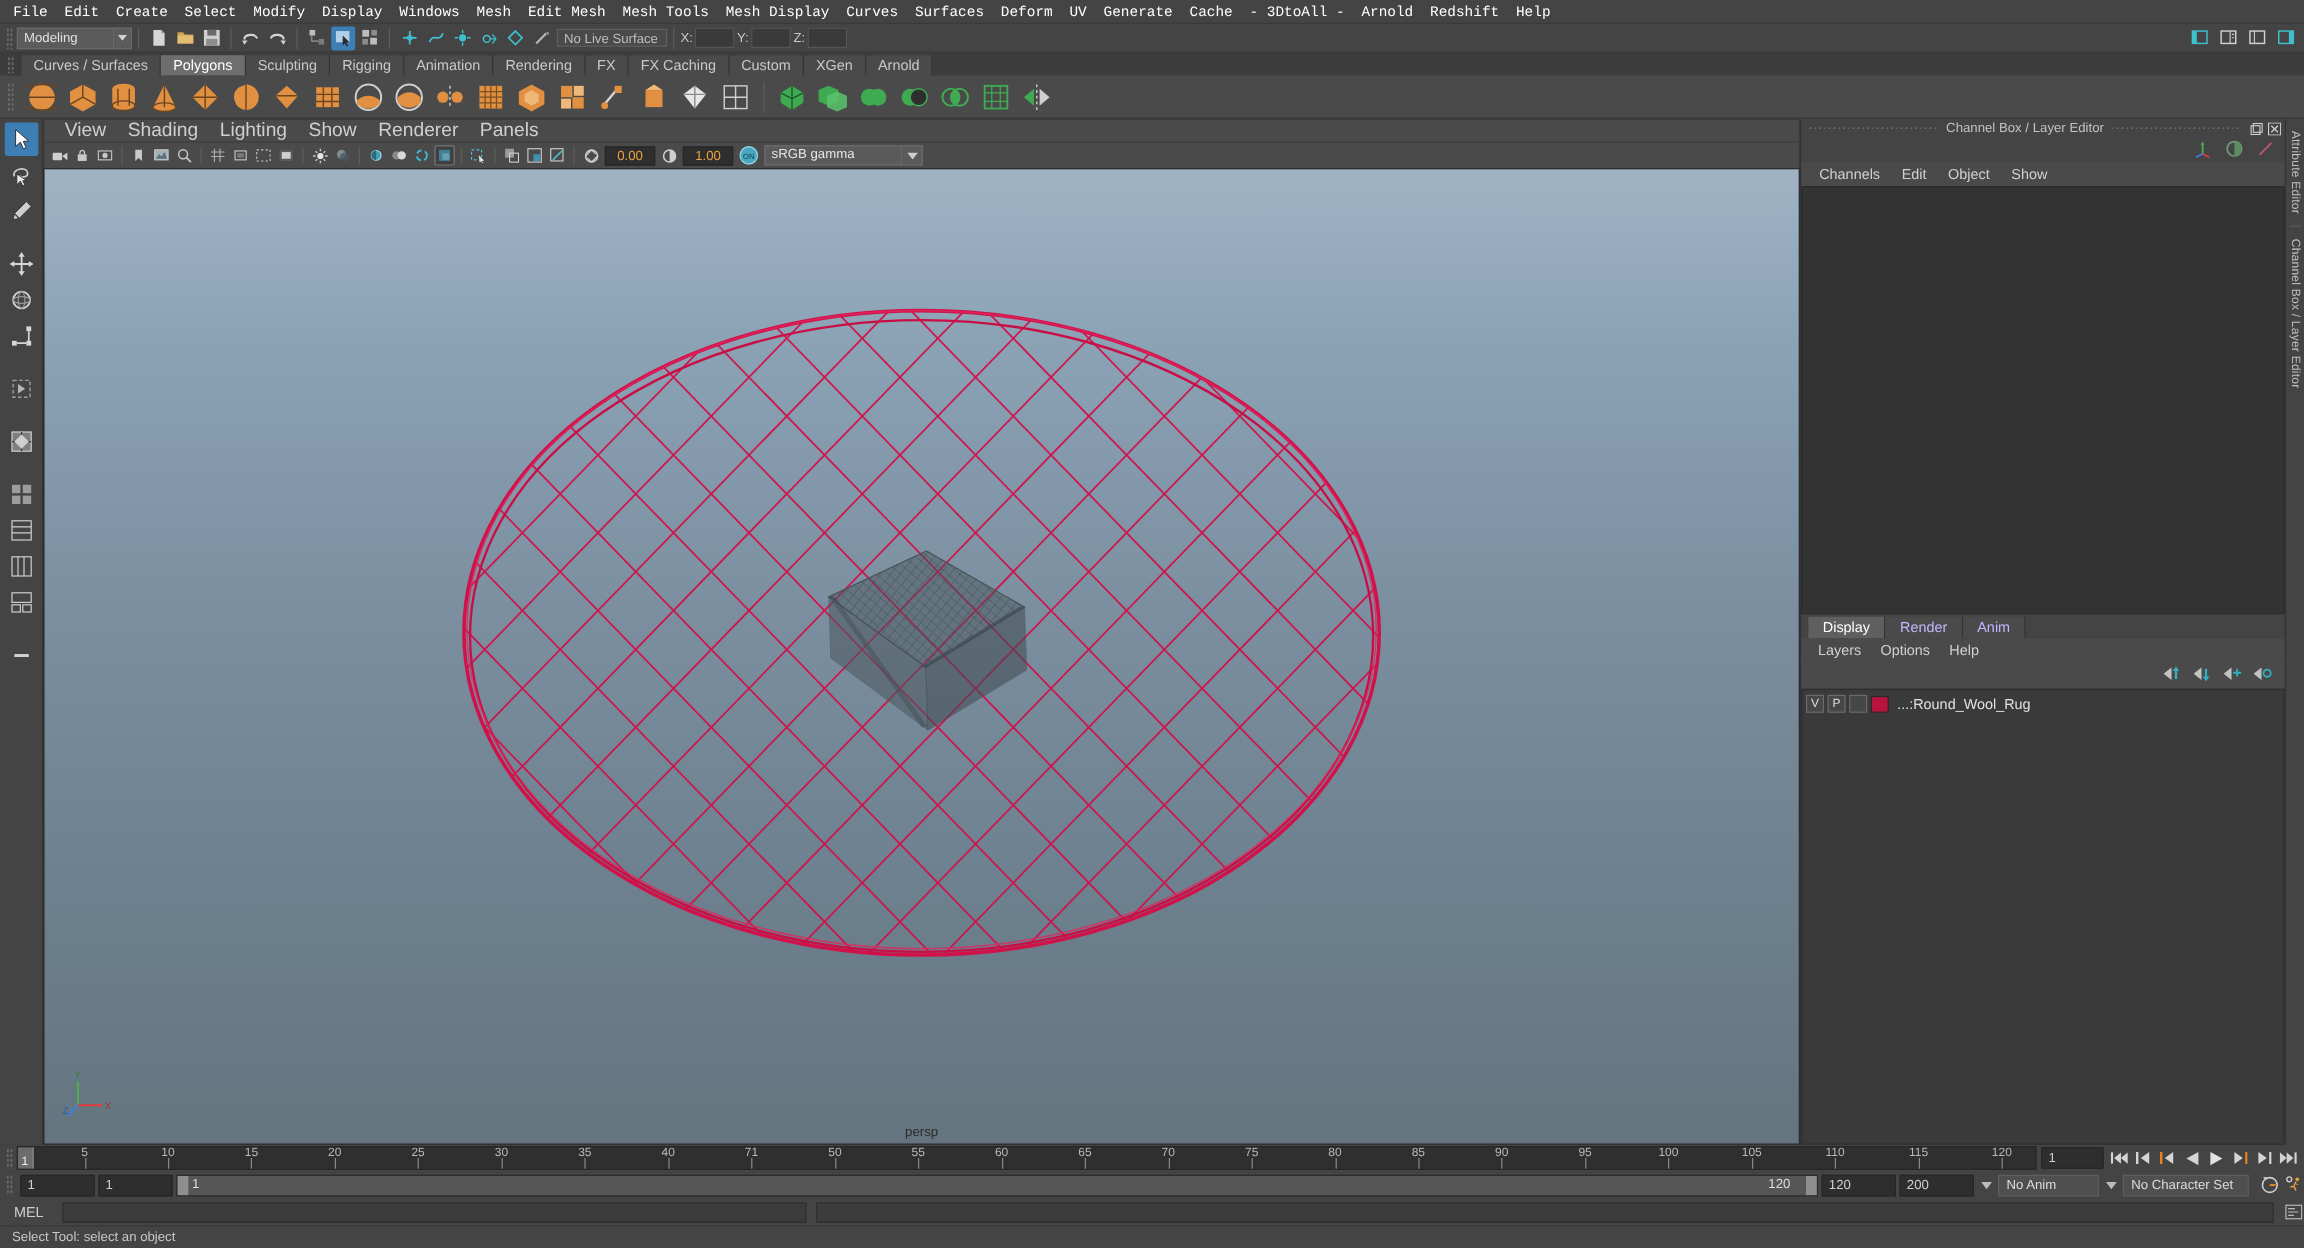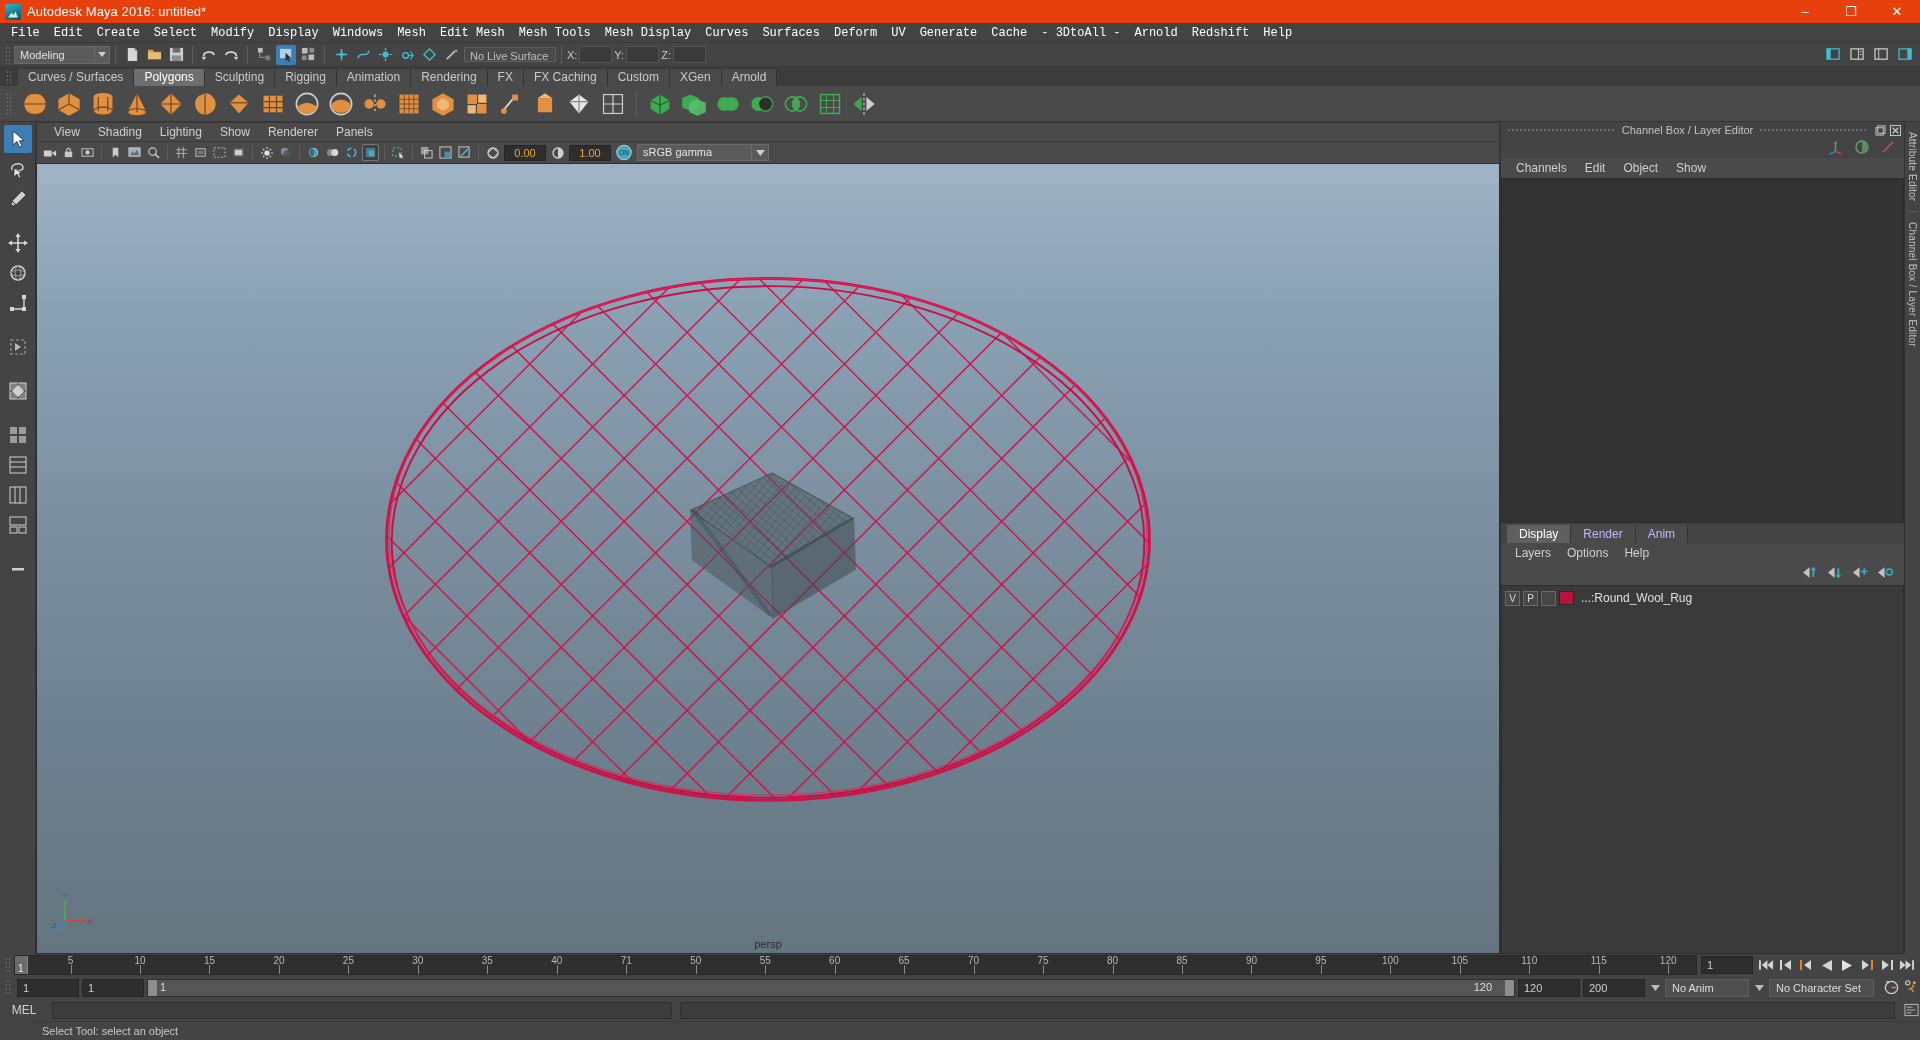--- a/index.html
+++ b/index.html
@@ -108,21 +108,21 @@
   }
   .tool-ic.sel{ background:#3d7fb5; }
   .toolgap{ height:14px; }
 
   
   .viewcol{ flex:1 1 auto; display:flex; flex-direction:column; min-width:0; background:#444; }
   .vpmenu{
     height:20px;background:#4a4a4a;display:flex;align-items:center;flex:0 0 20px;
     padding-left:8px;border:1px solid #3a3a3a;
   }
-  .vpmenu .mi{ padding:0 9px;height:18px;line-height:18px;font-size:12px;color:#cfcfcf;}
+  .vpmenu .mi{ padding:0 9px;height:18px;line-height:18px;font-size:16px;color:#cfcfcf;}
   .vptools{
     height:21px;background:#4a4a4a;display:flex;align-items:center;flex:0 0 21px;
     padding-left:3px;border-left:1px solid #3a3a3a;border-right:1px solid #3a3a3a;
   }
   .vt{
     width:17px;height:17px;display:flex;align-items:center;justify-content:center;margin:0 1px;
     flex:0 0 17px;border-radius:2px;
   }
   .vt.on{ border:1px solid #777; background:#3f3f3f;}
   .vsep{width:1px;height:15px;background:#5c5c5c;margin:0 4px;flex:0 0 1px;}
@@ -221,37 +221,28 @@
     line-height:16px;padding:0 6px;}
 
   
   .melrow{height:22px;background:#444;display:flex;align-items:center;flex:0 0 22px;padding-left:4px;gap:8px;}
   .mellbl{width:40px;font-size:12px;color:#d0d0d0;text-align:center;}
   .melinp{height:17px;background:#3c3c3c;border:1px solid #2f2f2f;}
   .melout{flex:1 1 auto;height:17px;background:#3c3c3c;border:1px solid #2f2f2f;}
 
   
   .statusbar{height:19px;background:#444;display:flex;align-items:center;flex:0 0 19px;
-    padding-left:10px;border-top:1px solid #3a3a3a;margin-left:32px;}
+    padding-left:10px;border-top:1px solid #3a3a3a;}
   .statusbar span{font-size:11px;color:#c8c8c8;}
 </style>
 </head>
 <body>
 
 <div class="app">
 
-  <div class="titlebar">
-    <div class="title-logo"></div>
-    <div class="title-text">Autodesk Maya 2016: untitled*</div>
-    <div class="win-btns">
-      <div class="win-btn">–</div>
-      <div class="win-btn">❐</div>
-      <div class="win-btn close">✕</div>
-    </div>
-  </div>
 
   <div class="menubar" id="menubar">
       <div class="menu-item">File</div>
       <div class="menu-item">Edit</div>
       <div class="menu-item">Create</div>
       <div class="menu-item">Select</div>
       <div class="menu-item">Modify</div>
       <div class="menu-item">Display</div>
       <div class="menu-item">Windows</div>
       <div class="menu-item">Mesh</div>

